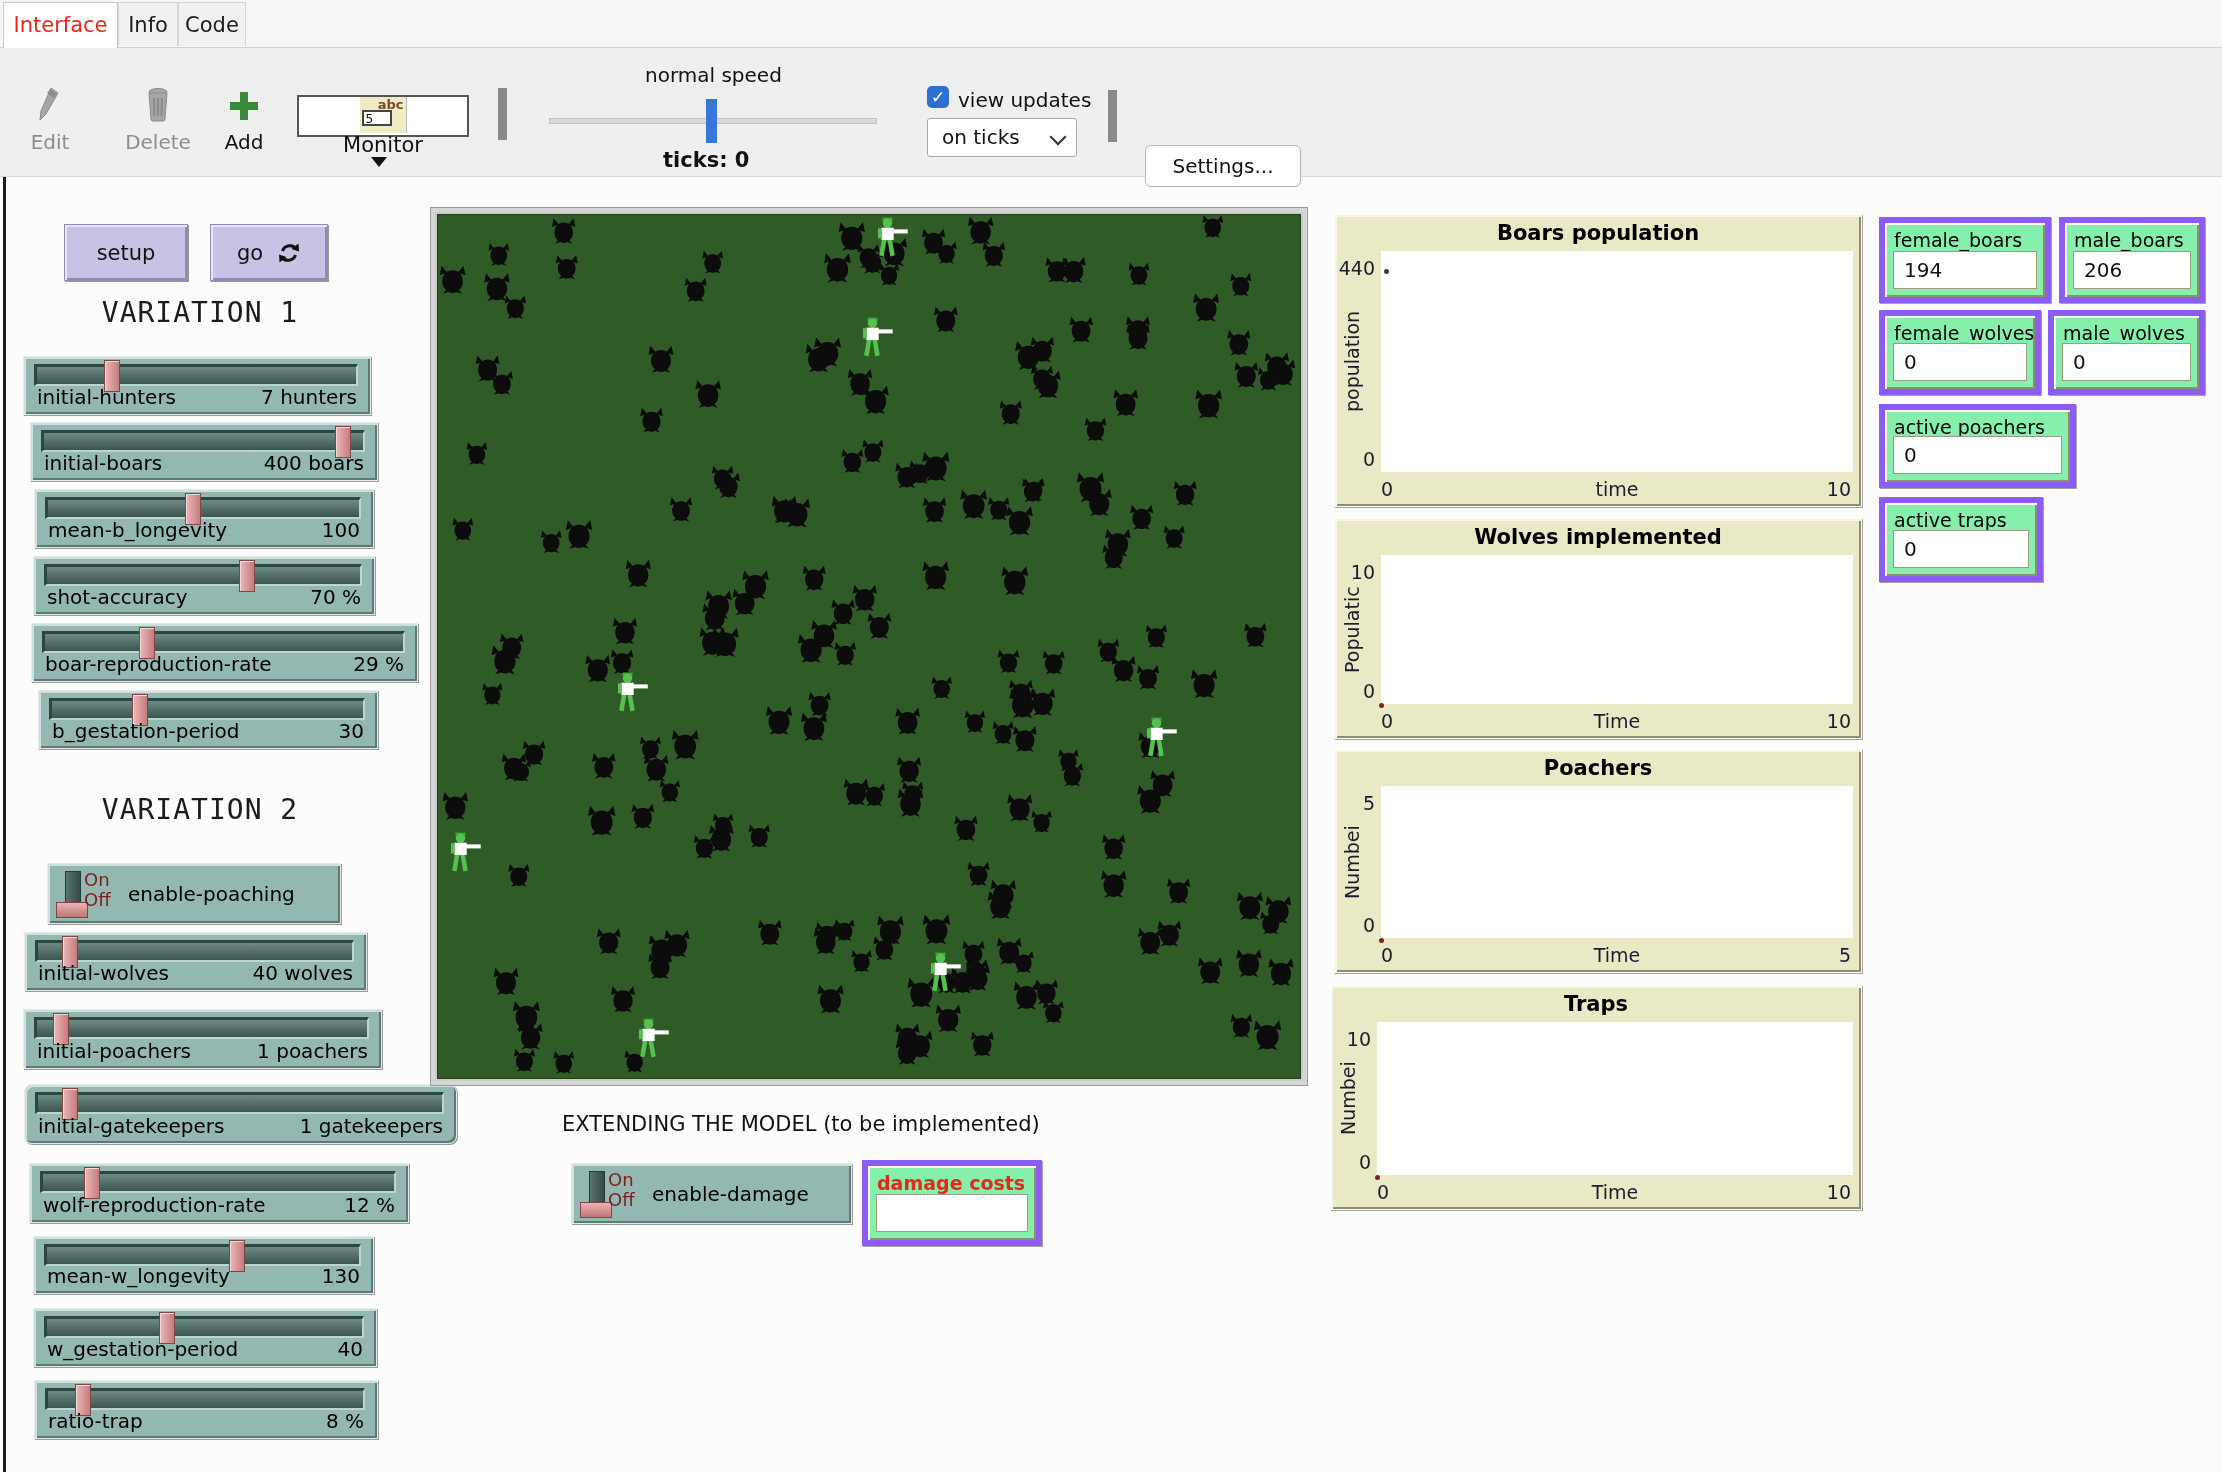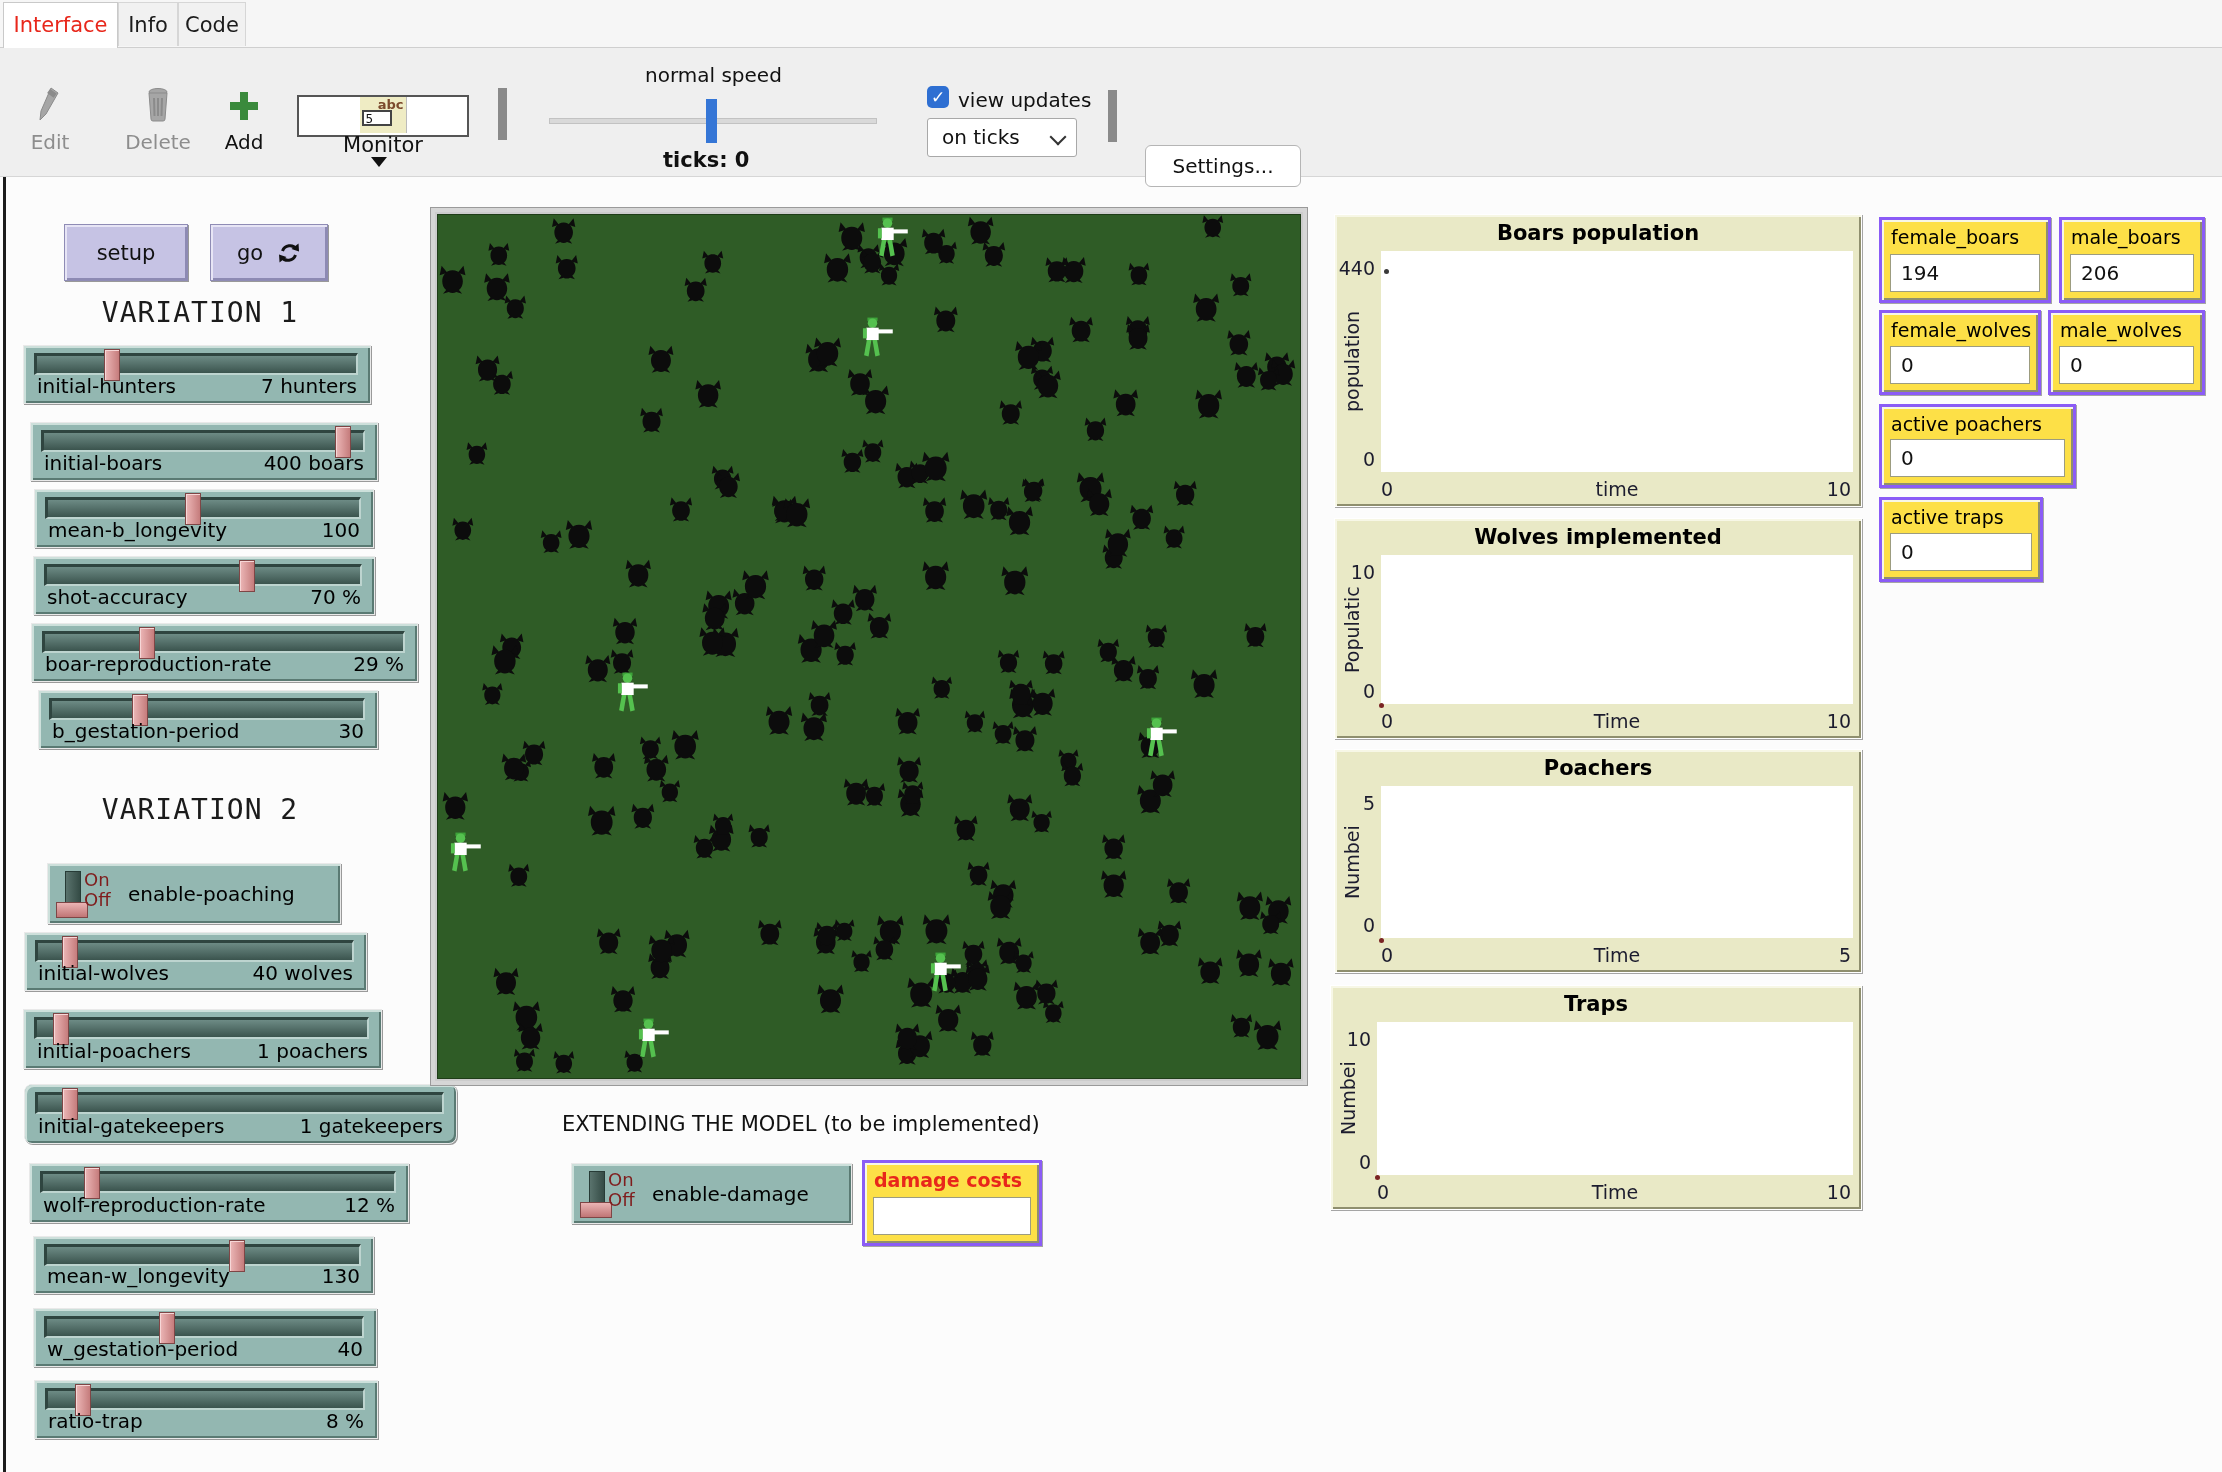--- a/index.html
+++ b/index.html
@@ -75,21 +75,21 @@
   .world svg{position:absolute;left:0;top:0;}
   
   .plot{position:absolute;background:#e9e9c6;border:1px solid #ffffff;box-sizing:border-box;
         box-shadow:inset 2px 2px 0 #f7f7e6,inset -2px -2px 0 #8f8f6e,1px 1px 0 #a5a5a5;}
   .p-title{position:absolute;left:0;right:0;top:6px;text-align:center;font-size:21px;font-weight:bold;color:#000;}
   .p-area{position:absolute;background:#fff;}
   .p-tick{position:absolute;font-size:19px;color:#1c1c2e;}
   .p-ylab{position:absolute;font-size:19px;color:#1c1c2e;writing-mode:vertical-rl;transform:rotate(180deg);text-align:center;}
   .p-dot{position:absolute;width:5px;height:5px;border-radius:50%;}
   
-  .monitor{position:absolute;background:#fde047;border:3px solid #8b5cf6;box-sizing:border-box;
+  .monitor{position:absolute;background:#86efac;border:6px solid #8b5cf6;box-sizing:border-box;
         box-shadow:inset 2px 2px 0 #f7f7e6,inset -2px -2px 0 #8f8f6e,1px 1px 0 #a5a5a5;}
   .m-label{position:absolute;left:9px;top:6px;font-size:19px;color:#000;white-space:nowrap;}
   .m-field{position:absolute;left:8px;right:8px;bottom:8px;height:38px;background:#fff;border:1px solid #9c9c80;
         font-size:20px;line-height:36px;padding-left:10px;box-sizing:border-box;}
   .m-label.red{color:#e8271b;font-weight:bold;}
 </style>
 </head>
 <body>
 
 <div class="app">
@@ -172,21 +172,21 @@
           <path d="M4.5 15 A8 8 0 0 0 18.5 13" stroke="#111" stroke-width="3" fill="none"></path>
           <polygon points="2.5,20.5 2,12.5 9.5,15" fill="#111"></polygon>
         </svg>
     </span>
   </div>
 
   <div class="heading" style="left:60px;top:296px;width:280px;">VARIATION 1</div>
   <div class="heading" style="left:60px;top:793px;width:280px;">VARIATION 2</div>
 
   <div id="sliders">
-      <div class="nl-slider" style="left: 23px; top: 345px; width: 348px; height: 59px;">
+      <div class="nl-slider" style="left: 23px; top: 356px; width: 348px; height: 59px;">
         <div class="groove"></div>
         <div class="s-handle" style="left:80px;"></div>
         <div class="s-row">
           <span>initial-hunters</span>
           <span>7  hunters</span>
         </div>
       </div>
       <div class="nl-slider" style="left: 30px; top: 422px; width: 348px; height: 59px;">
         <div class="groove"></div>
         <div class="s-handle" style="left:304px;"></div>

